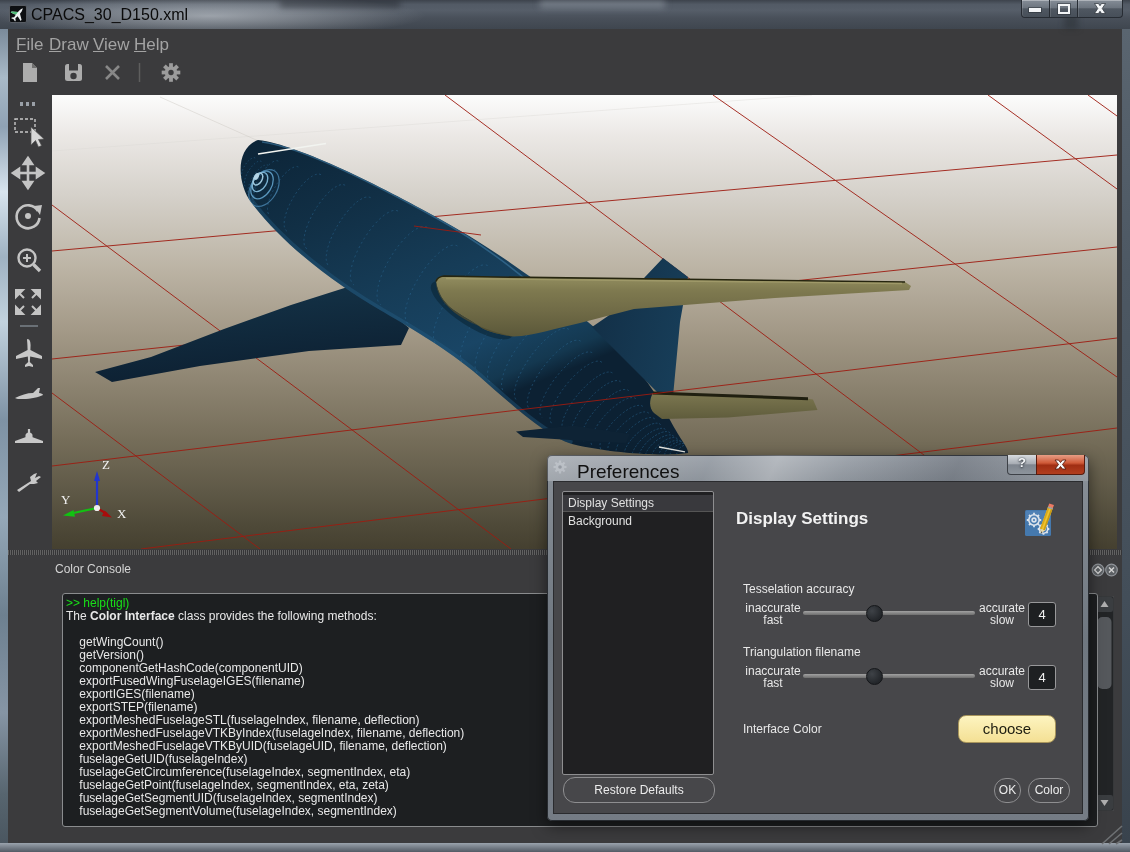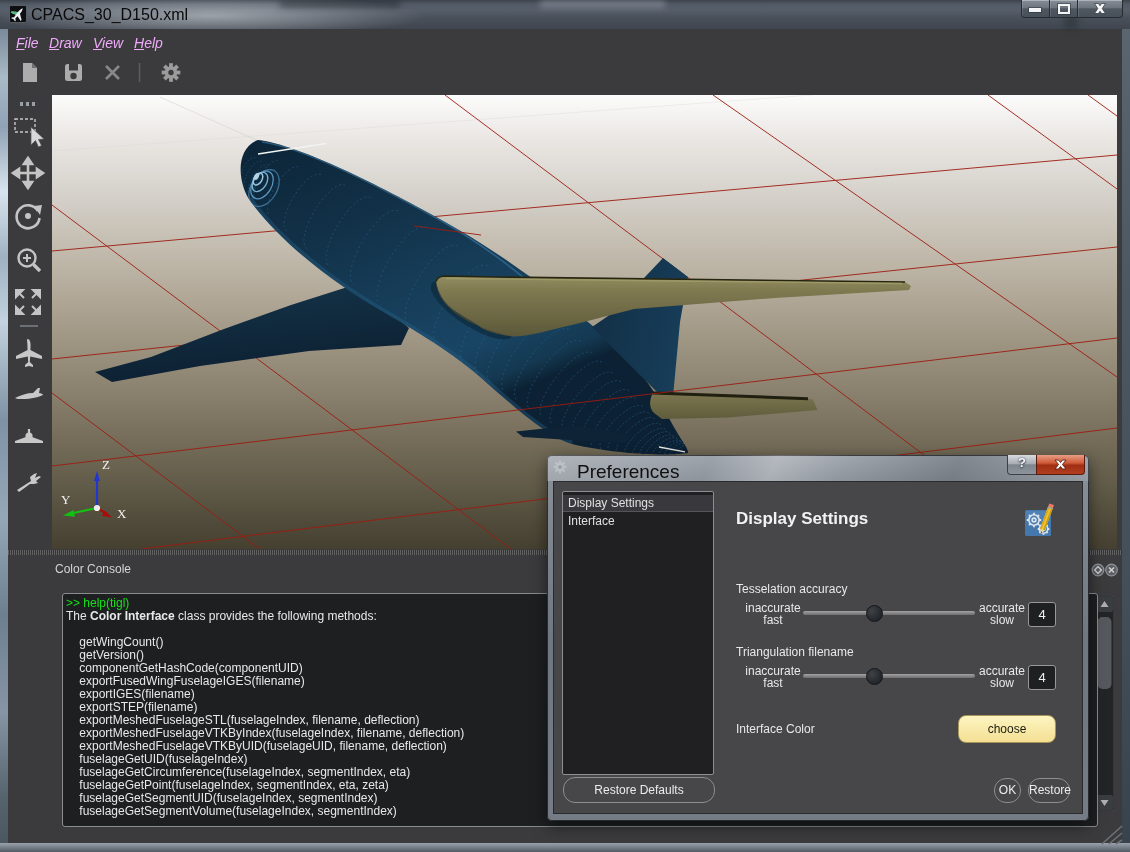--- a/index.html
+++ b/index.html
@@ -22,21 +22,21 @@
   #btnclose{left:1077px;width:44px;border-radius:0 0 4px 0;}
   .winglyph{position:absolute;color:#f2f4f6;text-shadow:0 0 2px #222;}
   #leftedge{left:0;top:29px;width:8px;height:814px;
     background:linear-gradient(180deg,#7a8a9a 0%,#a9bac8 6%,#8fa2b4 12%,#d8e4ee 20%,#9fb2c2 28%,#c2d2de 36%,#7e92a4 48%,#95a8b8 60%,#6d8090 72%,#8695a5 84%,#57656f 94%,#4a5660 100%);}
   #rightedge{left:1122px;top:29px;width:8px;height:814px;
     background:linear-gradient(180deg,#5a6570,#4d5863 30%,#434e59 70%,#39434d 100%);}
   #botedge{left:0;top:843px;width:1130px;height:9px;
     background:linear-gradient(180deg,#9aa3ad,#727a84 55%,#525a64 100%);}
   #appbg{left:8px;top:29px;width:1114px;height:814px;background:#3b3b3d;}
   
-  .menu{top:35px;font-size:14px;color:#f0abfc;font-style:italic;}
+  .menu{top:35px;font-size:17px;color:#a3a3a3;}
   
   #viewport{left:52px;top:95px;width:1065px;height:454px;
     background:linear-gradient(180deg,#fcfcfc 0%,#ebe8e5 9%,#d5d1ca 22%,#bcb4a5 38%,#a39987 52%,#8c8370 64%,#756d59 76%,#5f5947 87%,#4e4938 95%,#454030 100%);}
   
   #splitter{left:8px;top:550px;width:1114px;height:5px;background:#343436;
     background-image:repeating-linear-gradient(90deg,#616161 0 1px,rgba(0,0,0,0) 1px 2px),repeating-linear-gradient(0deg,rgba(52,52,54,1) 0 1px,rgba(0,0,0,0) 1px 2px);}
   #dockhdr{left:52px;top:556px;width:1065px;height:26px;background:#3b3b3d;color:#d4d4d4;font-size:12px;}
   #consolebox{left:62px;top:593px;width:1031px;height:229px;background:#1d1f21;
     border:1px solid #8a8c8e;border-radius:3px;color:#e8e8e8;font-size:12px;line-height:13px;
     padding:3px 0 0 3px;white-space:pre;overflow:hidden;}
@@ -54,31 +54,31 @@
     color:#f5f7f9;font-weight:bold;font-size:13px;text-align:center;text-shadow:0 1px 2px #3a4048,0 0 2px #3a4048;}
   .closebtn{position:absolute;left:489px;top:0px;width:47px;height:19px;
     background:linear-gradient(180deg,#e79d85 0%,#d05a38 42%,#a02e13 54%,#b23e1f 100%);
     border:1px solid #571c0f;border-top:none;border-radius:0 0 4px 0;
     color:#fff;font-weight:bold;font-size:12px;text-align:center;text-shadow:0 1px 2px #5a1405;}
   #dlglist{position:absolute;left:15px;top:36px;width:150px;height:279px;
     background:#202022;border:1px solid #8e8e90;border-radius:2px;
     font-size:12px;color:#e0e0e0;}
   #dlglist .sel{background:#39393d;border-bottom:1px solid #555;}
   #dlghead{position:absolute;left:189px;top:54px;font-size:17px;font-weight:bold;color:#f2f2f2;}
-  .dlab{position:absolute;font-size:12px;color:#e8e8e8;}
+  .dlab{position:absolute;font-size:12px;color:#e8e8e8;margin-left:7px;}
   .small2{position:absolute;font-size:12px;color:#e8e8e8;text-align:center;line-height:12px;}
   .groove{position:absolute;height:4px;border-radius:2px;
     background:linear-gradient(180deg,#a2a2a2,#6e6e6e);}
   .thumb{position:absolute;width:15px;height:15px;border-radius:50%;
     background:radial-gradient(circle at 5px 5px,#3e4247,#23262a 70%);border:1px solid #141619;}
   .valbox{position:absolute;width:26px;height:23px;background:#1e2022;border:1px solid #98989a;
     border-radius:3px;color:#f0f0f0;font-size:13px;text-align:center;line-height:23px;}
   #choosebtn{position:absolute;left:411px;top:260px;width:96px;height:26px;
     background:linear-gradient(180deg,#fdf4c0,#f4e094);border:1px solid #a8955c;border-radius:8px;
-    color:#1c1c10;font-size:12px;text-align:center;line-height:26px;}
+    color:#1c1c10;font-size:15px;text-align:center;line-height:26px;}
   .dbtn{position:absolute;background:#47474a;border:1px solid #8e8e90;border-radius:12px;
     color:#ececec;font-size:12px;text-align:center;}
 </style>
 </head>
 <body>
 <div id="appbg" class="abs"></div>
 <div id="titlebar" class="abs"></div>
 <div id="titleglow" class="abs"></div>
 <div id="bgwin" class="abs"></div>
 <div class="abs" style="left:280px;top:0;width:120px;height:8px;background:rgba(30,34,40,0.45);filter:blur(3px);"></div>
@@ -405,40 +405,40 @@
   <div id="dlgtitle">Preferences</div>
   <div class="helpbtn">?</div>
   <div class="closebtn">
       <svg width="47" height="19" style="position:absolute;left:0;top:0;">
 <path d="M 18,5 L 21.5,5 L 23.5,7.5 L 25.5,5 L 29,5 L 25.5,9.5 L 29,14 L 25.5,14 L 23.5,11.5 L 21.5,14 L 18,14 L 21.5,9.5 Z" fill="#f8fafb" stroke="#5c1e10" stroke-width="0.9"></path>
 </svg>
     </div>
   <div id="dlgcontent"></div>
   <div id="dlglist" style="padding-top:3px;">
       <div class="sel" style="padding:1px 5px;">Display Settings</div>
-      <div style="padding:2px 5px;">Interface</div>
+      <div style="padding:2px 5px;">Background</div>
     </div>
   <div id="dlghead">Display Settings</div>
   <div class="dlab" style="left:189px;top:127px;">Tesselation accuracy</div>
   <div class="small2" style="left:197px;top:147px;width:58px;">inaccurate<br>fast</div>
   <div class="groove" style="left:256px;top:156px;width:172px;"></div>
   <div class="thumb" style="left:319px;top:150px;"></div>
   <div class="small2" style="left:430px;top:147px;width:50px;">accurate<br>slow</div>
   <div class="valbox" style="left:481px;top:147px;">4</div>
   <div class="dlab" style="left:189px;top:190px;">Triangulation filename</div>
   <div class="small2" style="left:197px;top:210px;width:58px;">inaccurate<br>fast</div>
   <div class="groove" style="left:256px;top:219px;width:172px;"></div>
   <div class="thumb" style="left:319px;top:213px;"></div>
   <div class="small2" style="left:430px;top:210px;width:50px;">accurate<br>slow</div>
   <div class="valbox" style="left:481px;top:210px;">4</div>
   <div class="dlab" style="left:189px;top:267px;">Interface Color</div>
   <div id="choosebtn">choose</div>
   <div class="dbtn" style="left:16px;top:322px;width:150px;height:24px;line-height:24px;">Restore Defaults</div>
   <div class="dbtn" style="left:447px;top:323px;width:25px;height:23px;line-height:23px;">OK</div>
-  <div class="dbtn" style="left:481px;top:323px;width:40px;height:23px;line-height:23px;">Restore</div>
+  <div class="dbtn" style="left:481px;top:323px;width:40px;height:23px;line-height:23px;">Color</div>
   <div class="abs" id="dlgicon" style="left:478px;top:48px;">
   <svg width="32" height="34">
     <rect x="0" y="7" width="26" height="26" rx="1.5" fill="#4579ae"></rect>
     <rect x="1" y="8" width="24" height="11" fill="#5585b8" opacity="0.7"></rect>
     <g fill="none" stroke="#dde4ec" stroke-width="1.6">
       <circle cx="9" cy="17" r="5.2"></circle>
       <circle cx="9" cy="17" r="1.9"></circle>
       <circle cx="18.5" cy="26" r="4.2"></circle>
       <circle cx="18.5" cy="26" r="1.5"></circle>
     </g>

